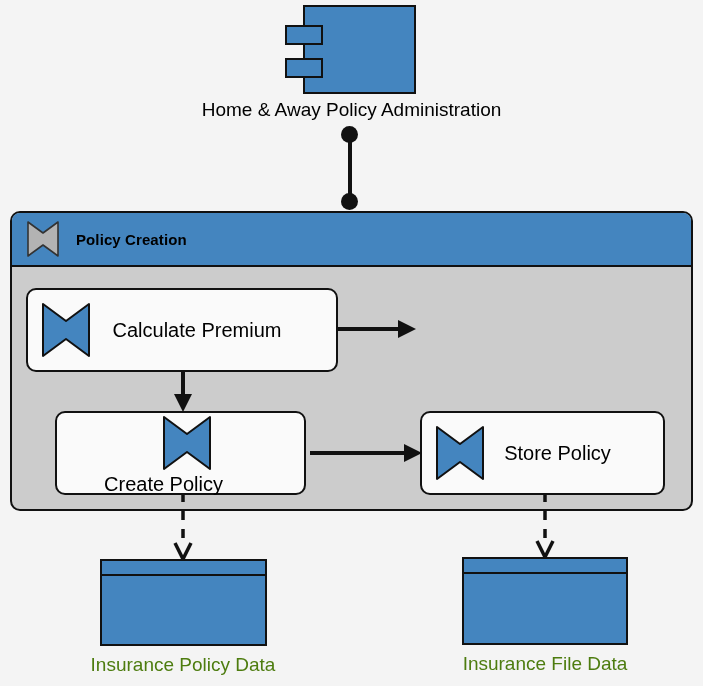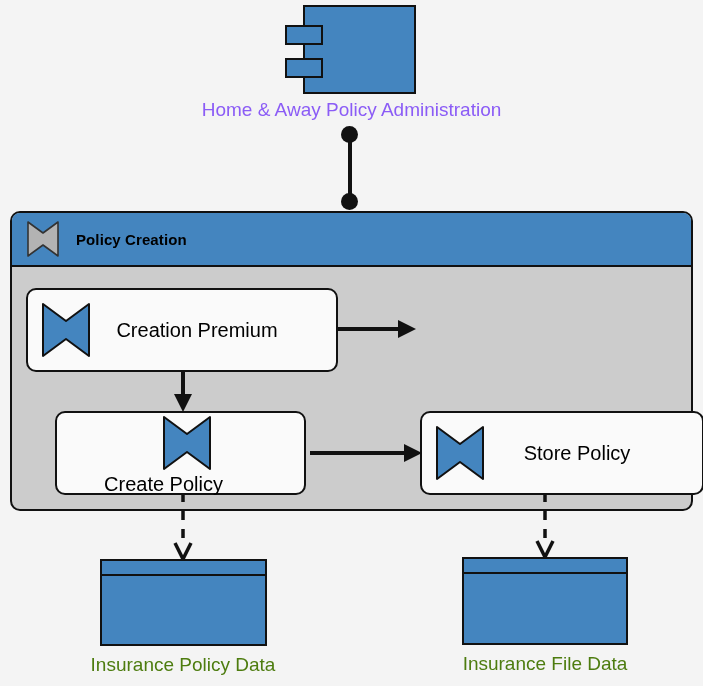--- a/index.html
+++ b/index.html
@@ -46,21 +46,21 @@
   .component-tab.t1 { top: 20px; }
   .component-tab.t2 { top: 53px; }
 
   .component-label {
     position: absolute;
     left: 0px;
     top: 99px;
     width: 703px;
     text-align: center;
     font-size: 19px;
-    color: #8b5cf6;
+    color: #000000;
     white-space: nowrap;
   }
 
   
   .assignment {
     position: absolute;
     left: 341px;
     top: 126px;
     width: 18px;
     height: 84px;
@@ -144,21 +144,21 @@
     text-align: center;
     font-size: 20px;
     color: #000;
     padding-right: 34px;
     white-space: nowrap;
   }
 
   #proc-calc-premium { left: 26px;  top: 288px; width: 312px; height: 84px; }
   #proc-calc-risk    { left: 415px; top: 288px; width: 263px; height: 84px; }
   #proc-create-policy{ left: 55px;  top: 411px; width: 251px; height: 84px; flex-direction: column; }
-  #proc-store-policy { left: 420px; top: 411px; width: 284px; height: 84px; }
+  #proc-store-policy { left: 420px; top: 411px; width: 245px; height: 84px; }
 
   
   .data-object {
     position: absolute;
     background: #4485bf;
     border: 2px solid #111;
     box-sizing: border-box;
   }
   .data-object .band {
     position: absolute;
@@ -210,21 +210,21 @@
         <polygon points="2,3 17,14 32,3 32,37 17,26 2,37" fill="#b3b3b3" stroke="#333" stroke-width="1.6" stroke-linejoin="round"></polygon>
       </svg>
       <div class="group-header-title">Policy Creation</div>
     </div>
   </div>
 
   <div class="process" id="proc-calc-premium">
     <svg class="process-icon" viewBox="0 0 52 60">
       <polygon points="3,4 26,21 49,4 49,56 26,39 3,56" fill="#4485bf" stroke="#111" stroke-width="2" stroke-linejoin="round"></polygon>
     </svg>
-    <div class="process-label">Creation Premium</div>
+    <div class="process-label">Calculate Premium</div>
   </div>
 
 
   <div class="process" id="proc-create-policy">
     <svg class="process-icon" viewBox="0 0 52 60">
       <polygon points="3,4 26,21 49,4 49,56 26,39 3,56" fill="#4485bf" stroke="#111" stroke-width="2" stroke-linejoin="round"></polygon>
     </svg>
     <div class="process-label">Create Policy</div>
   </div>
 

